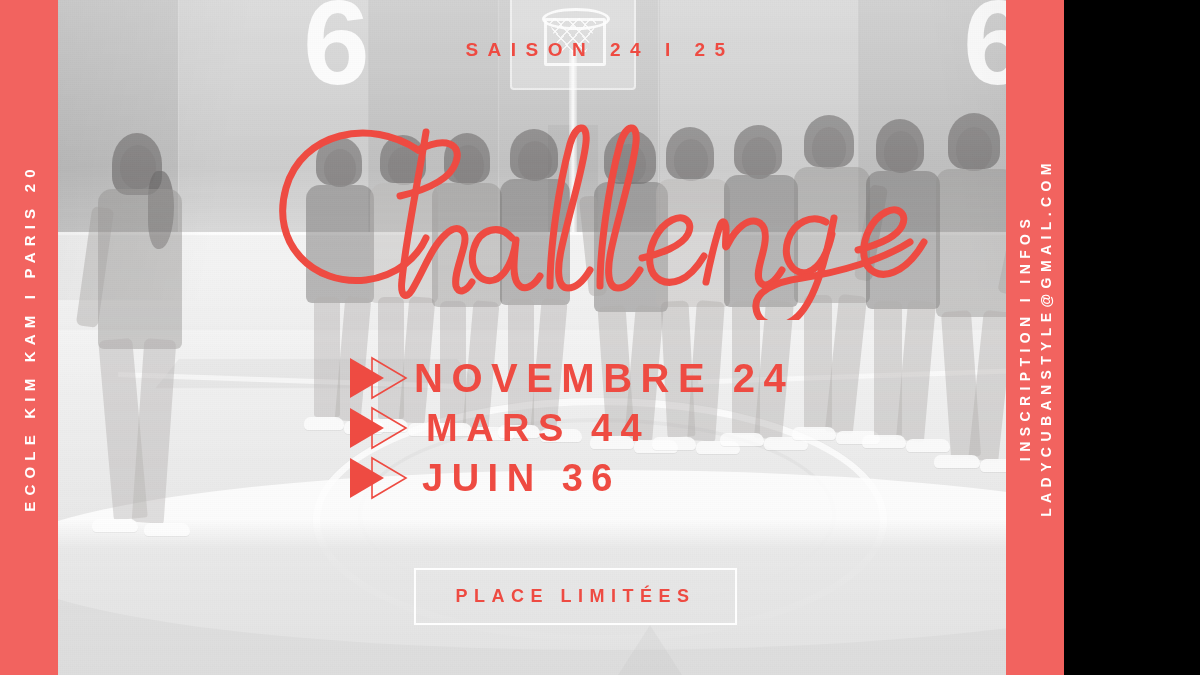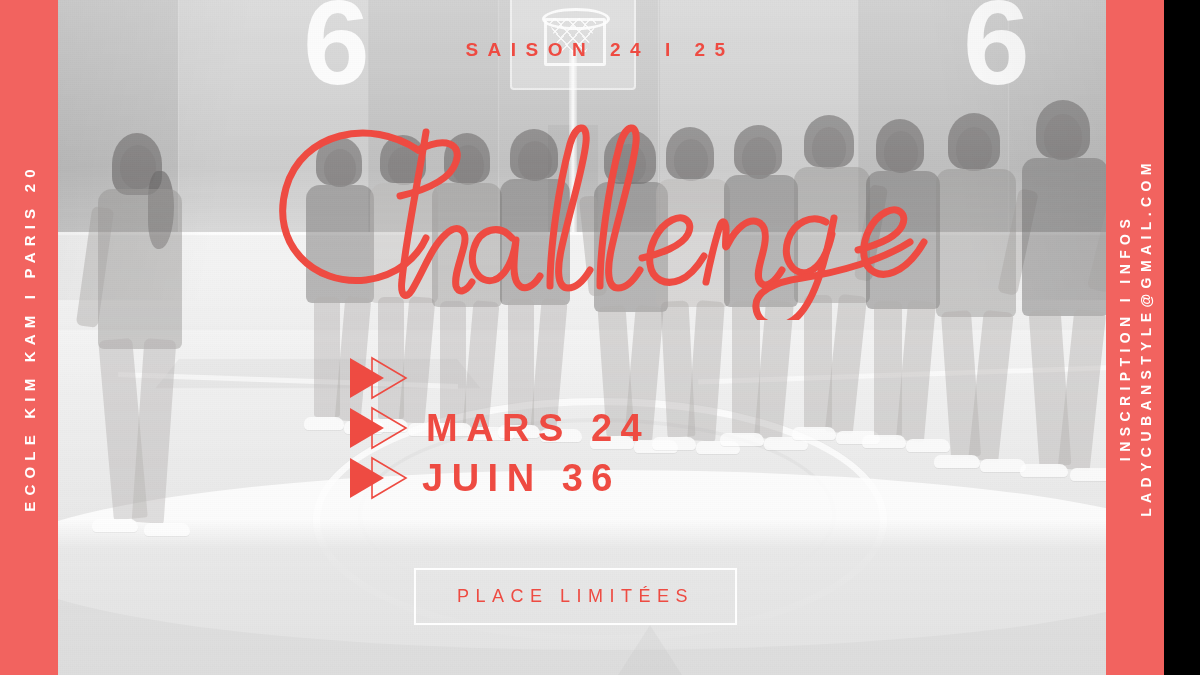--- a/index.html
+++ b/index.html
@@ -2,21 +2,21 @@
 <html><head>
 <meta charset="utf-8">
 <style>
   html, body {
     margin: 0;
     padding: 0;
     background: #000;
   }
   #poster {
     position: relative;
-    width: 1164px;
+    width: 1064px;
     height: 675px;
     overflow: hidden;
     background: #e8e8e8;
     font-family: "Liberation Sans", sans-serif;
   }
 
   
   .photo {
     position: absolute;
     left: 58px;
@@ -254,21 +254,21 @@
   .date-row.r2 .date-label { font-size: 38px; letter-spacing: 8.5px; margin-left: 12px; }
   .date-row.r3 .date-label { font-size: 38px; letter-spacing: 8.5px; margin-left: 8px; }
 
   .limit-box {
     position: absolute; left: 414px; top: 568px; width: 323px; height: 57px;
     border: 2px solid rgba(255,255,255,0.95);
     display: flex; align-items: center; justify-content: center;
     box-sizing: border-box;
   }
   .limit-text {
-    color: #ee4b42; font-size: 18px; font-weight: 400; letter-spacing: 6.5px;
+    color: #ee4b42; font-size: 18px; font-weight: 700; letter-spacing: 6.5px;
     font-family: "Liberation Sans", sans-serif;
   }
 </style>
 </head>
 <body>
 
 <div id="poster">
 
   <div class="photo">
 
@@ -471,30 +471,31 @@
 
     <div class="dates">
 
       <div class="date-row r1">
         <span class="tri-pair">
           <svg width="66" height="44" viewBox="0 0 66 44" aria-hidden="true">
             <polygon points="2,2 2,42 36,22" fill="#ee4b42"></polygon>
             <polygon points="24,2 24,42 58,22" fill="none" stroke="#ee4b42" stroke-width="1.6"></polygon>
           </svg>
         </span>
+        <span class="date-label">NOVEMBRE 24</span>
       </div>
 
       <div class="date-row r2">
         <span class="tri-pair">
           <svg width="66" height="44" viewBox="0 0 66 44" aria-hidden="true">
             <polygon points="2,2 2,42 36,22" fill="#ee4b42"></polygon>
             <polygon points="24,2 24,42 58,22" fill="none" stroke="#ee4b42" stroke-width="1.6"></polygon>
           </svg>
         </span>
-        <span class="date-label">MARS 24</span>
+        <span class="date-label">MARS 44</span>
       </div>
 
       <div class="date-row r3">
         <span class="tri-pair">
           <svg width="66" height="44" viewBox="0 0 66 44" aria-hidden="true">
             <polygon points="2,2 2,42 36,22" fill="#ee4b42"></polygon>
             <polygon points="24,2 24,42 58,22" fill="none" stroke="#ee4b42" stroke-width="1.6"></polygon>
           </svg>
         </span>
         <span class="date-label">JUIN 36</span>

